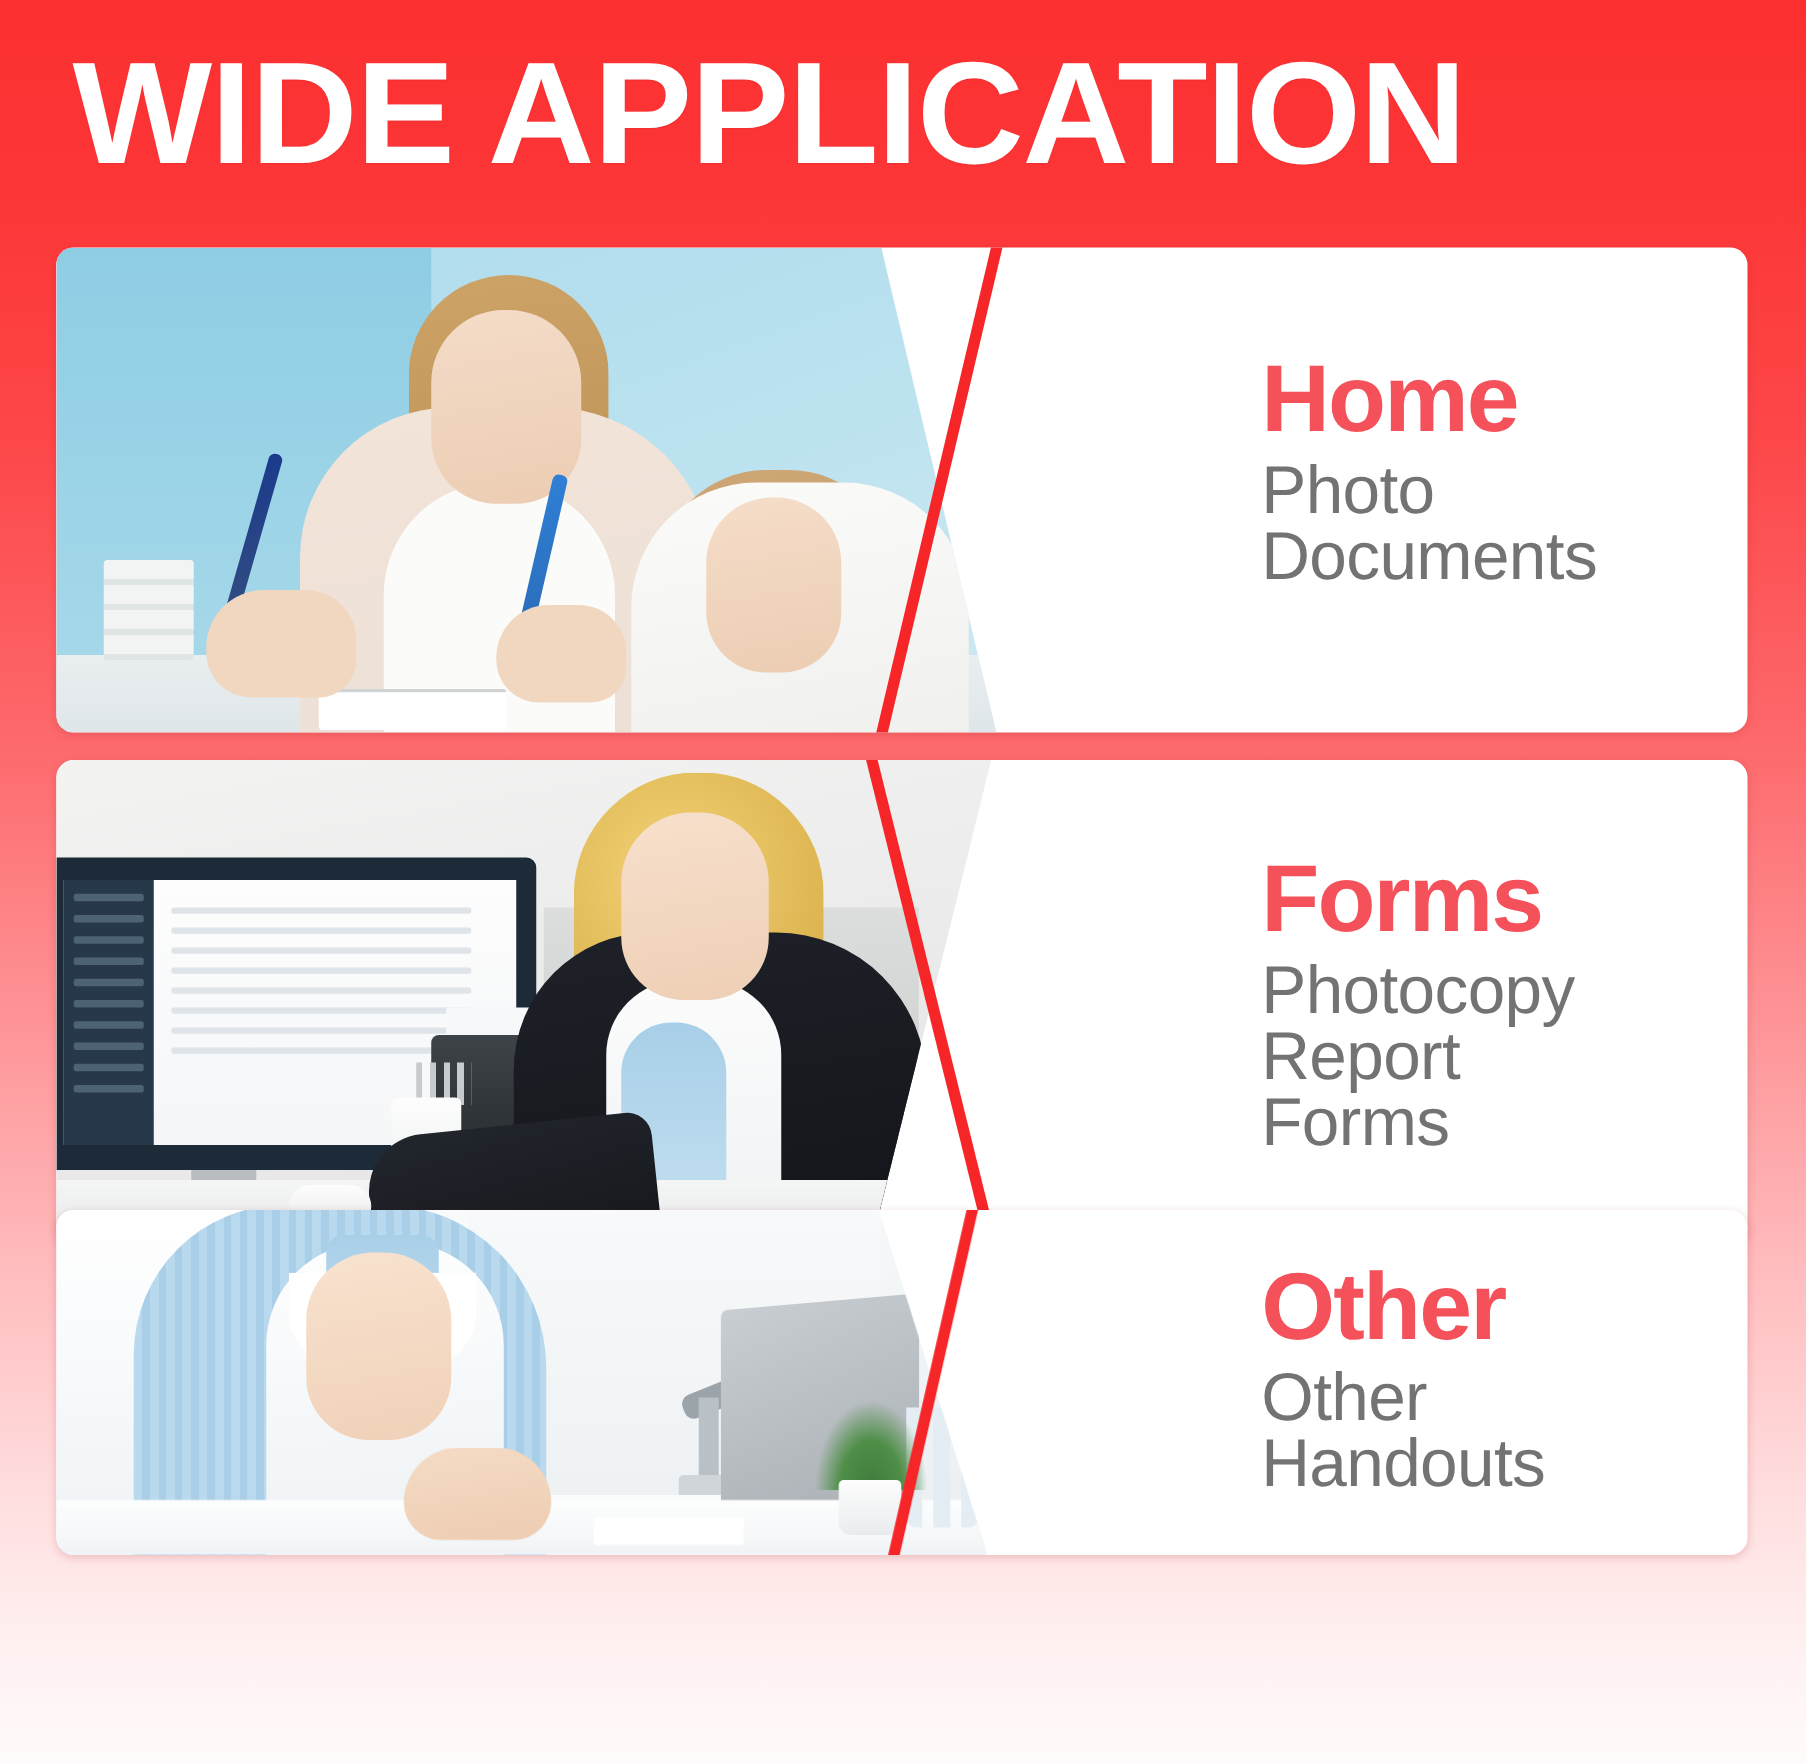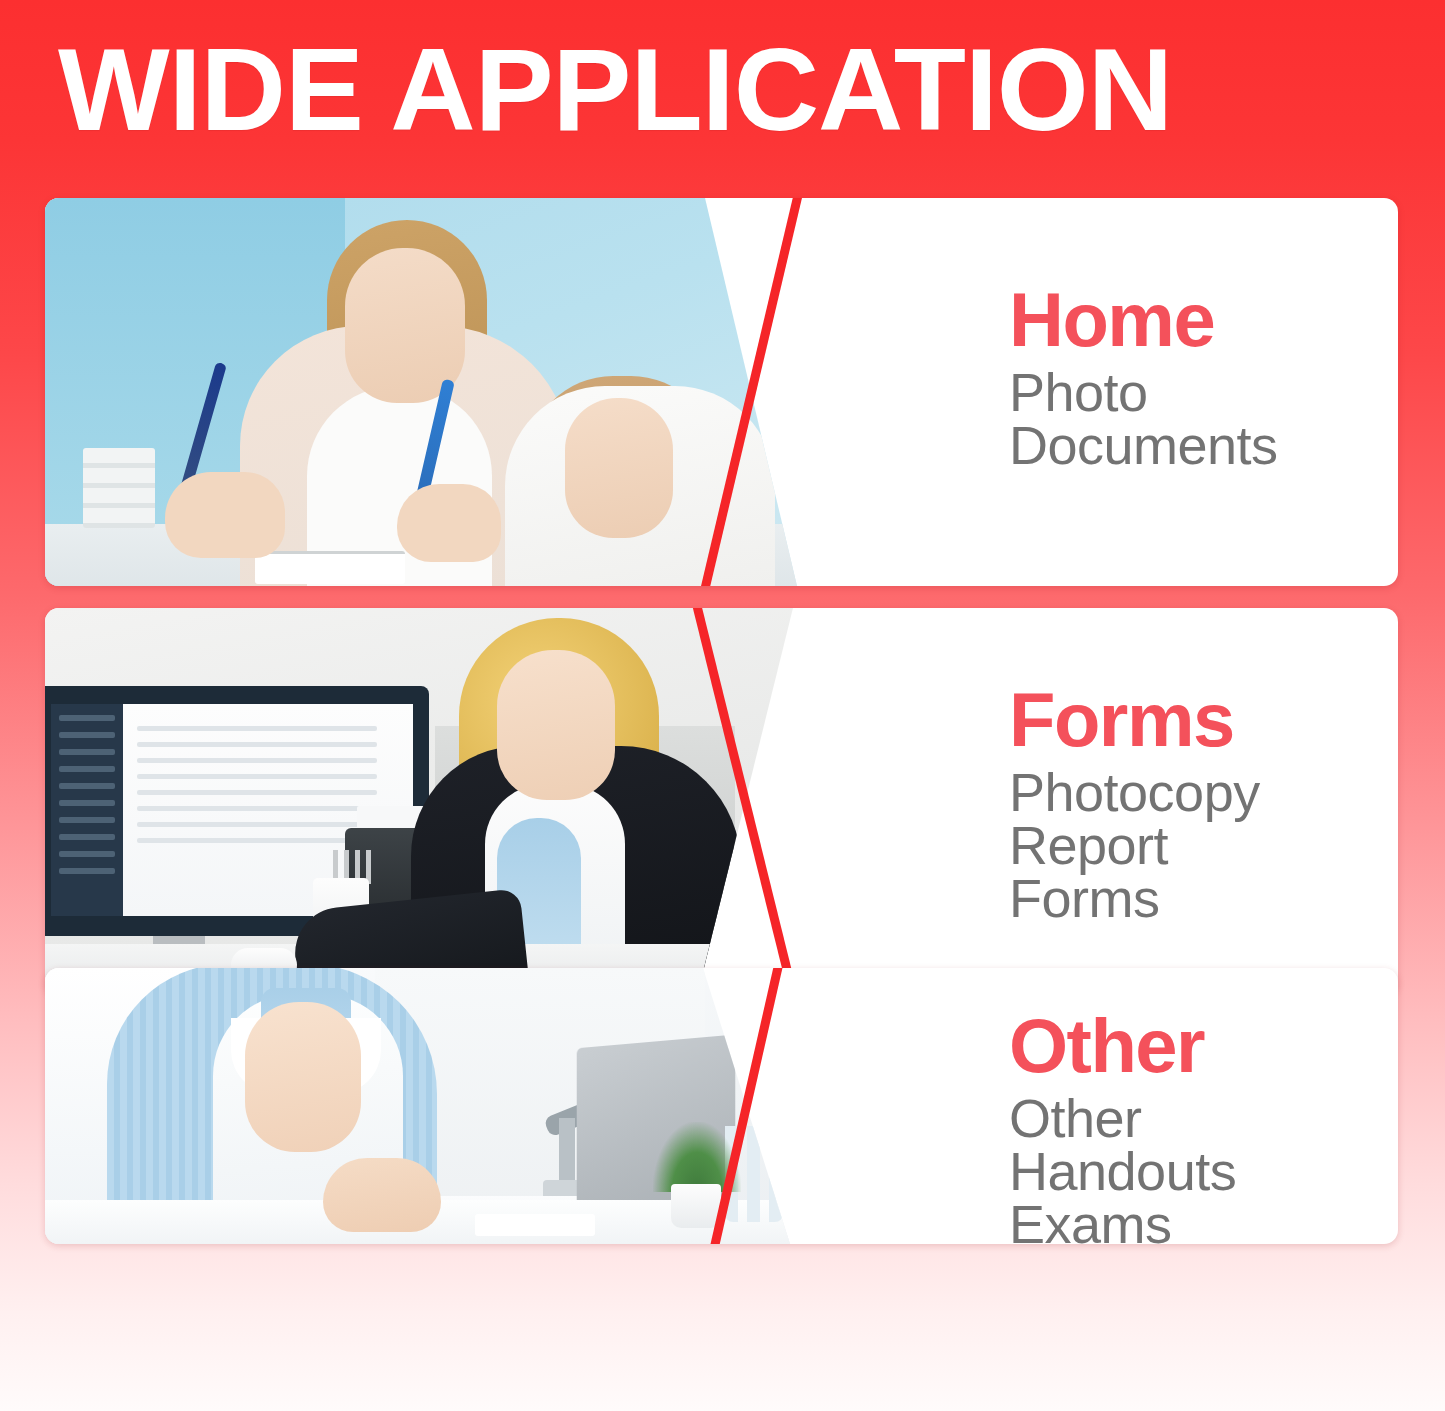--- a/index.html
+++ b/index.html
@@ -389,18 +389,17 @@
         <div class="plant-l"></div>
         <div class="plant-p"></div>
       </div>
     </div>
     <div class="diag diag-3"></div>
     <div class="panel panel-3">
       <div class="heading">Other</div>
       <ul class="items">
         <li>Other</li>
         <li>Handouts</li>
-        <li>Exams</li>
       </ul>
     </div>
   </div>
 
 </div>
 
 </body></html>

